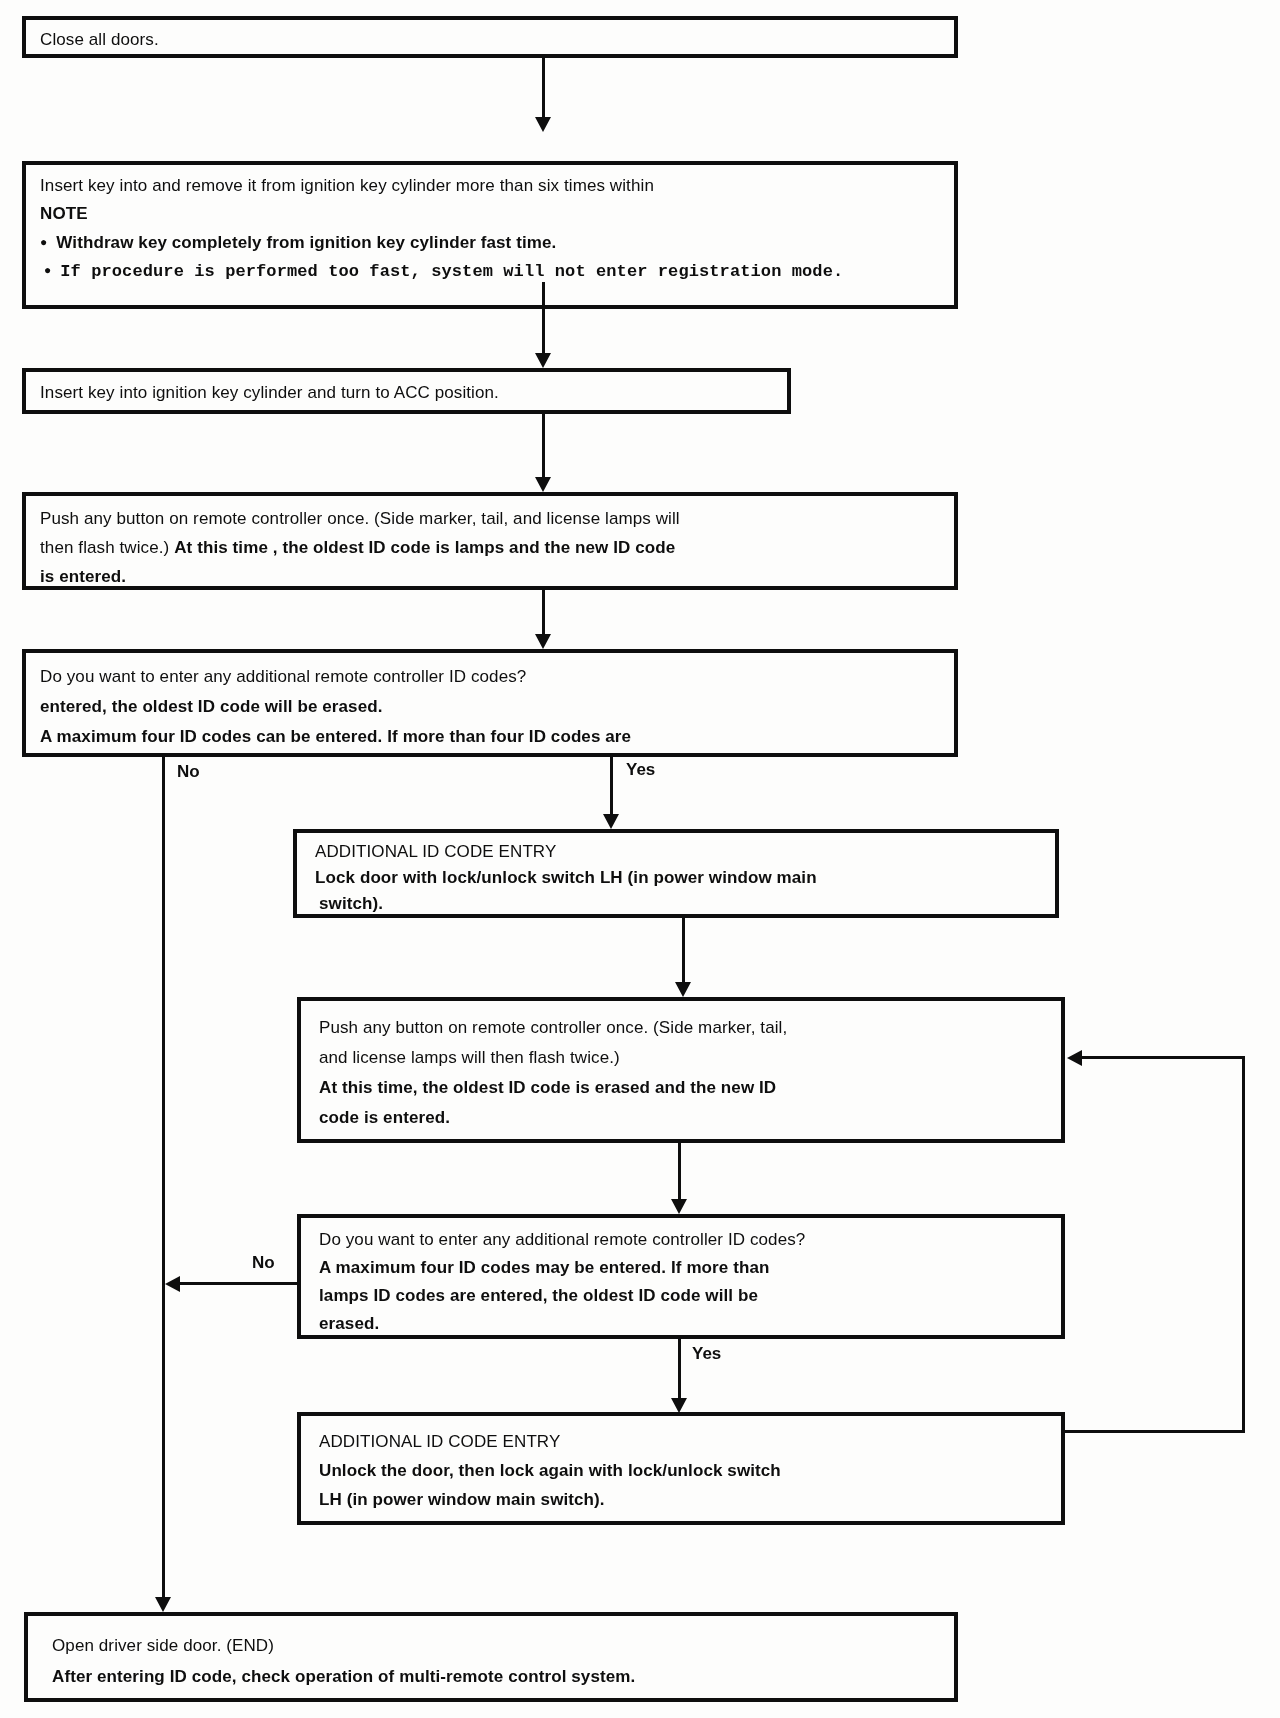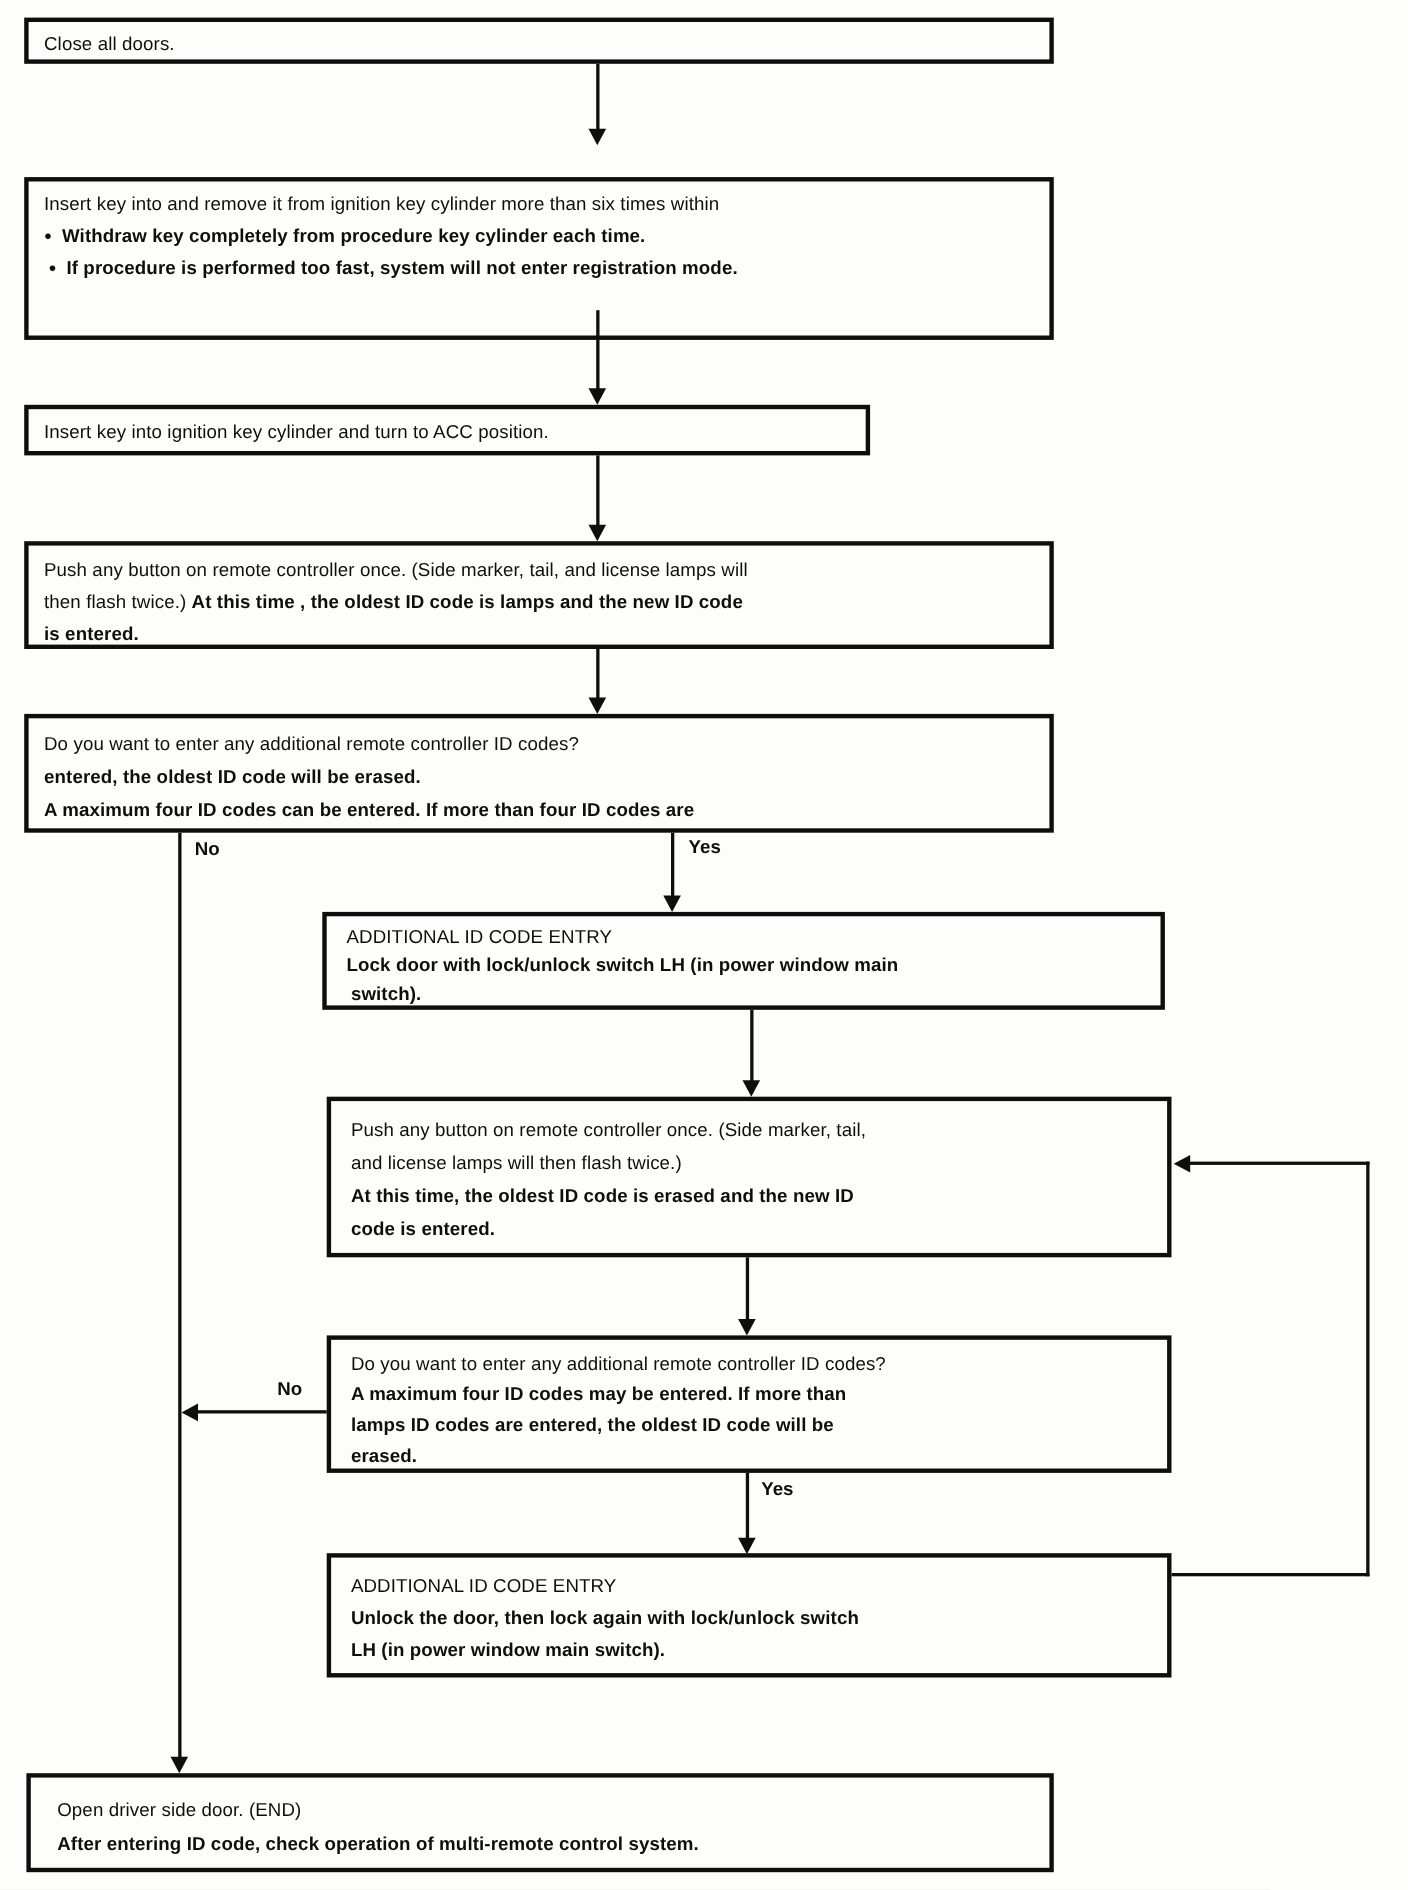--- a/index.html
+++ b/index.html
@@ -54,22 +54,23 @@
 <body>
 
 <div id="scan">
 
   <div class="box" style="left:22px;top:16px;width:936px;height:42px;padding:8px 14px 0;line-height:24px;">
     <div class="bl"><span class="seg">Close all doors.</span></div>
   </div>
 
   <div class="box" style="left:22px;top:134px;width:936px;height:148px;padding:7px 14px 0;line-height:28px;margin-top:27px;">
     <div class="bl"><span class="seg">Insert key into and remove it from ignition key cylinder more than six times within</span></div>
-    <div class="bl"><span class="bullet">●</span><span class="seg b">Withdraw key completely from procedure key cylinder each time.</span></div>
-    <div class="bl" style="padding-left:4px;"><span class="bullet">●</span><span class="seg b">If procedure is performed too fast, system will not enter registration mode.</span></div>
+    <div class="bl"><span class="seg b">NOTE</span></div>
+    <div class="bl"><span class="bullet">●</span><span class="seg b">Withdraw key completely from ignition key cylinder fast time.</span></div>
+    <div class="bl" style="padding-left:4px;font-family:Liberation Mono, monospace;"><span class="bullet">●</span><span class="seg b">If procedure is performed too fast, system will not enter registration mode.</span></div>
   </div>
 
   <div class="box" style="left:22px;top:368px;width:769px;height:46px;padding:9px 14px 0;line-height:24px;">
     <div class="bl"><span class="seg">Insert key into ignition key cylinder and turn to ACC position.</span></div>
   </div>
 
   <div class="box" style="left:22px;top:492px;width:936px;height:98px;padding:8px 14px 0;line-height:29px;">
     <div class="bl"><span class="seg">Push any button on remote controller once. (Side marker, tail, and license lamps will</span></div>
     <div class="bl"><span class="seg">then flash twice.) </span><span class="seg b">At this time , the oldest ID code is lamps and the new ID code</span></div>
     <div class="bl"><span class="seg b">is entered.</span></div>

